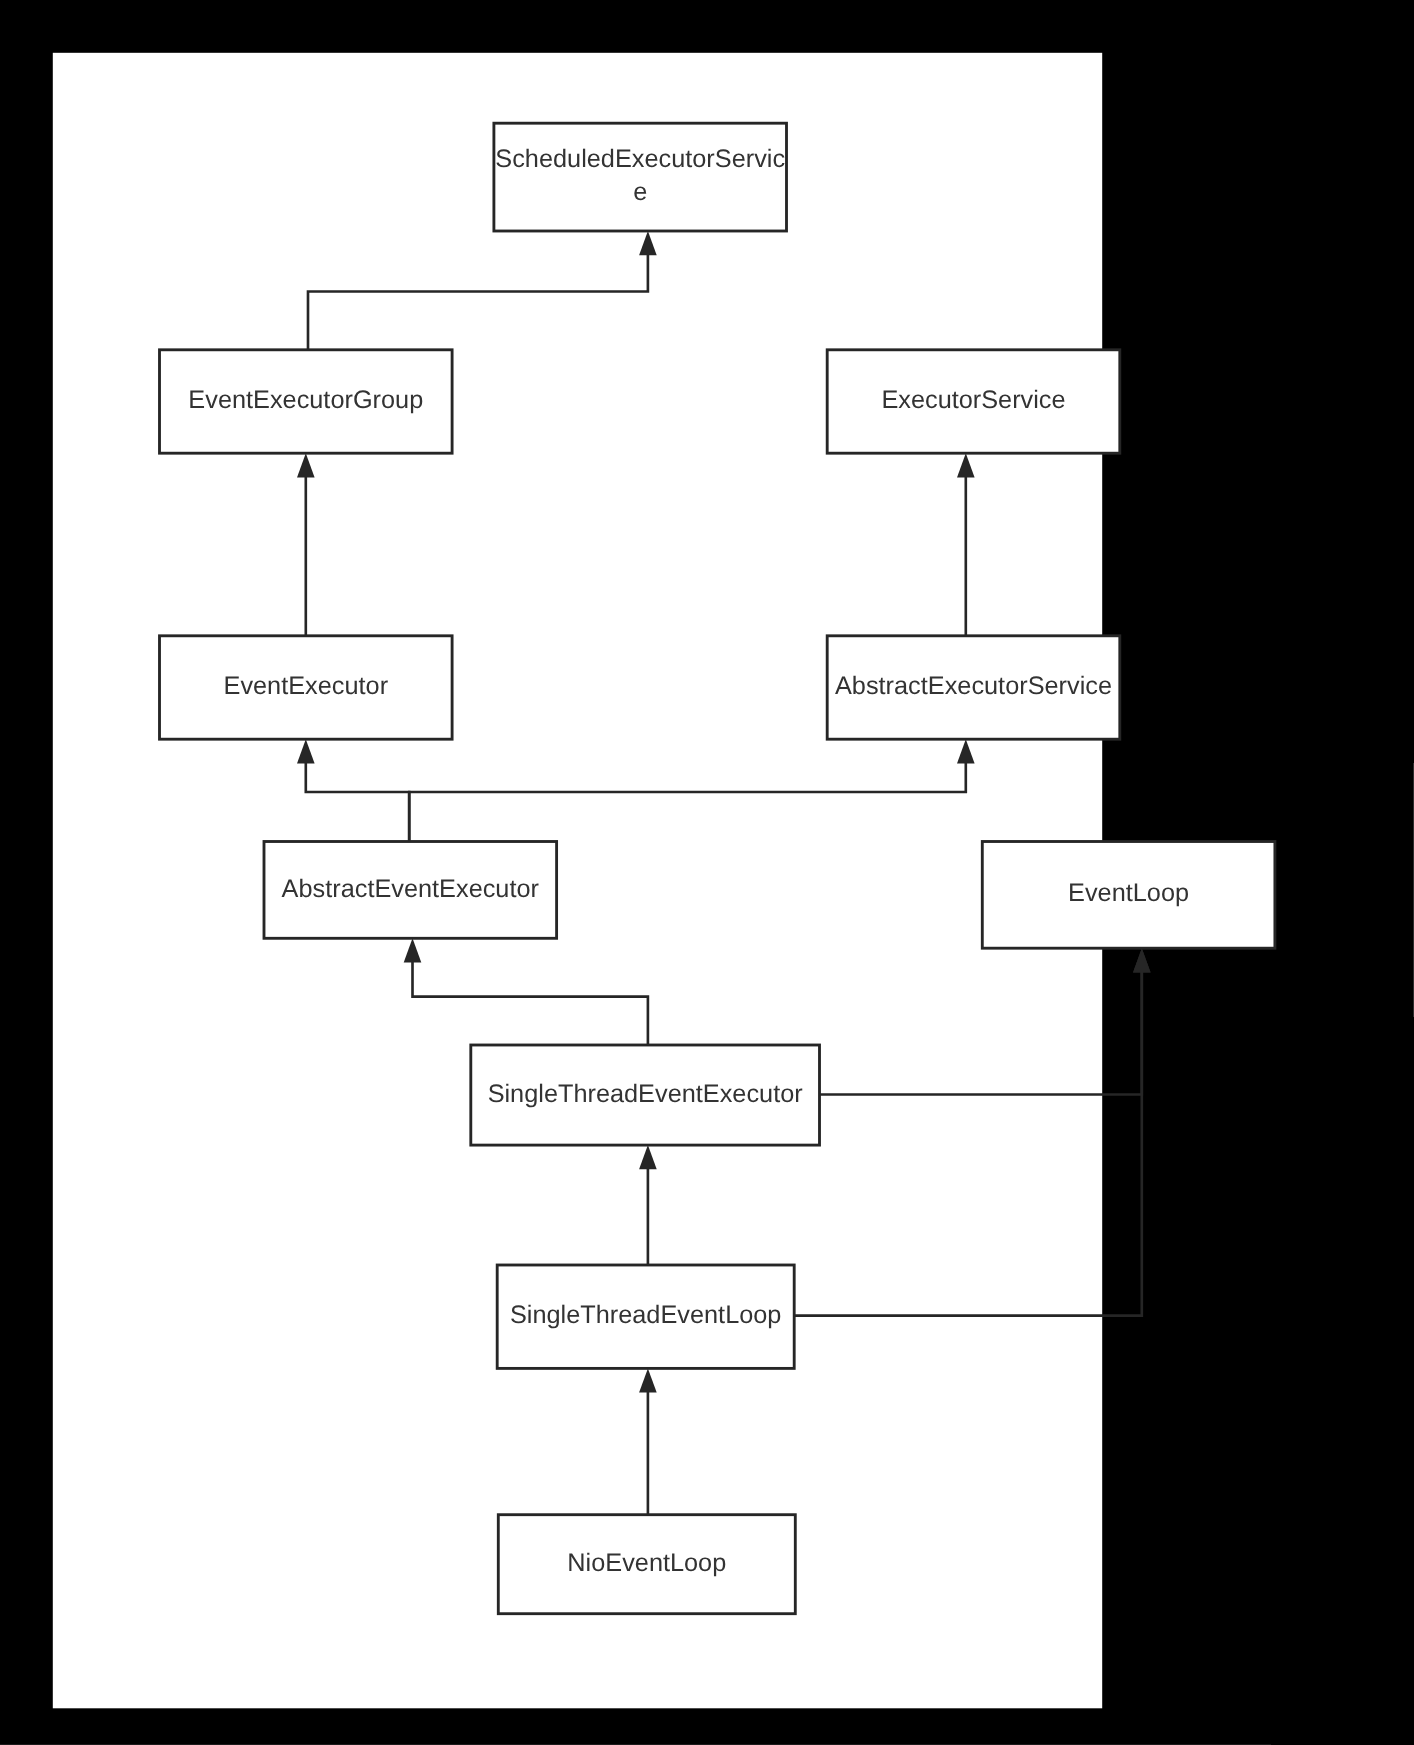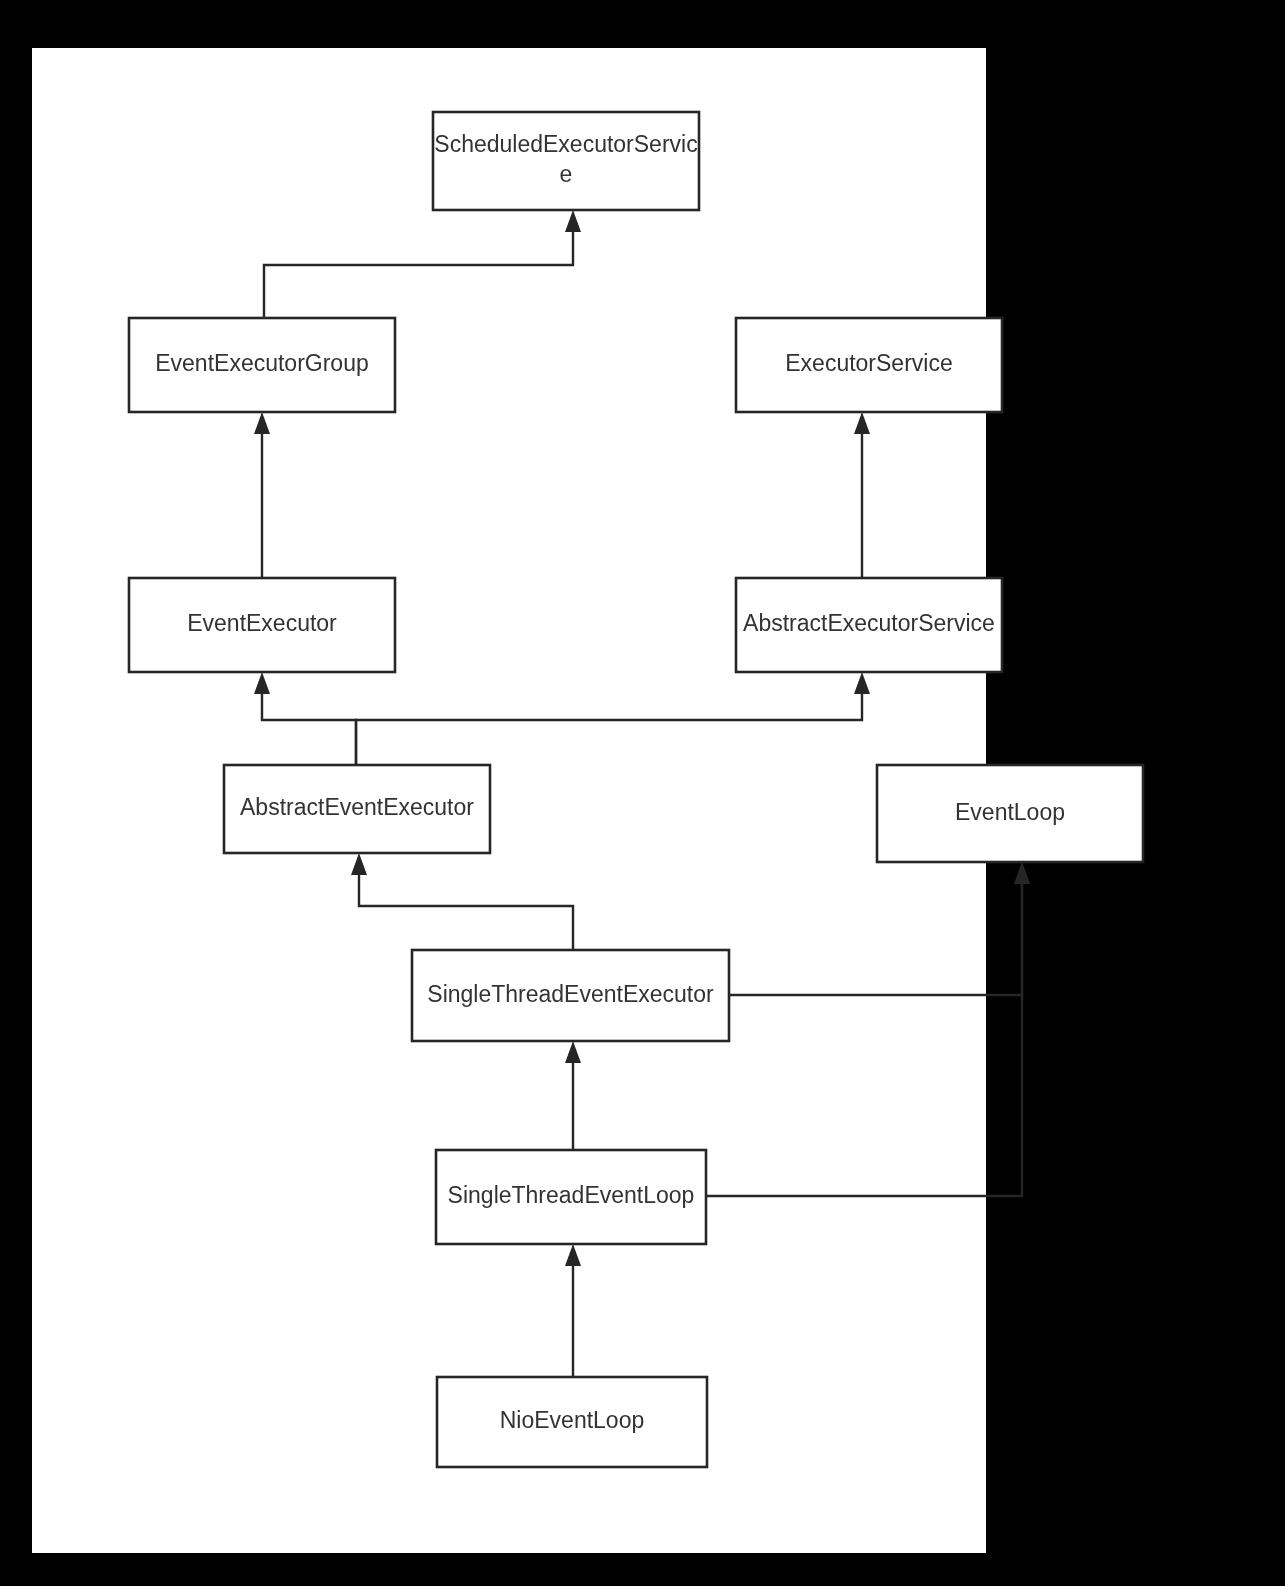--- a/index.html
+++ b/index.html
@@ -13,21 +13,21 @@
     font-family: "Liberation Sans", sans-serif;
   }
   #page {
     position: relative;
     width: 1285px;
     height: 1586px;
     background: #000000;
   }
   #canvas {
     position: absolute;
-    left: 32px;
+    left: 48px;
     top: 48px;
     width: 954px;
     height: 1505px;
     background: #ffffff;
     box-sizing: border-box;
   }
   #diagram-svg {
     position: absolute;
     left: 0;
     top: 0;

